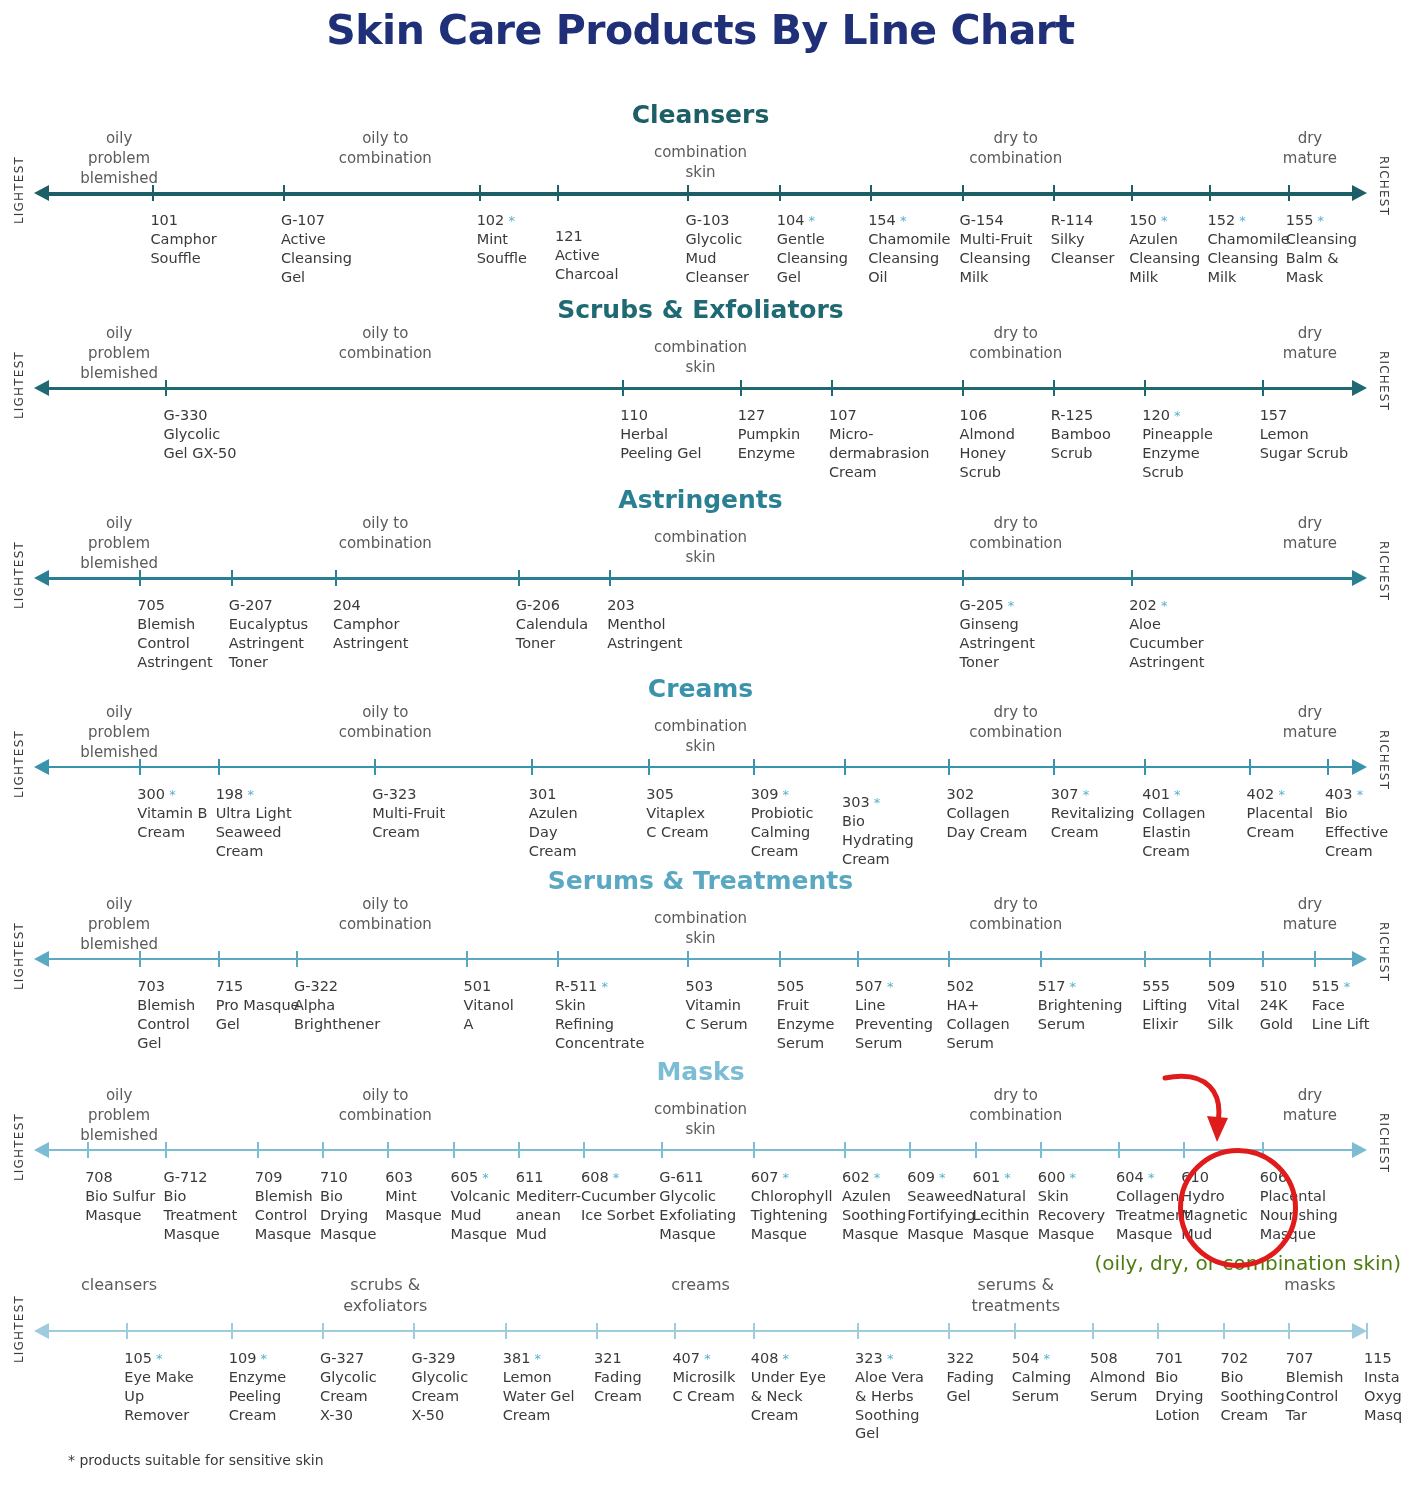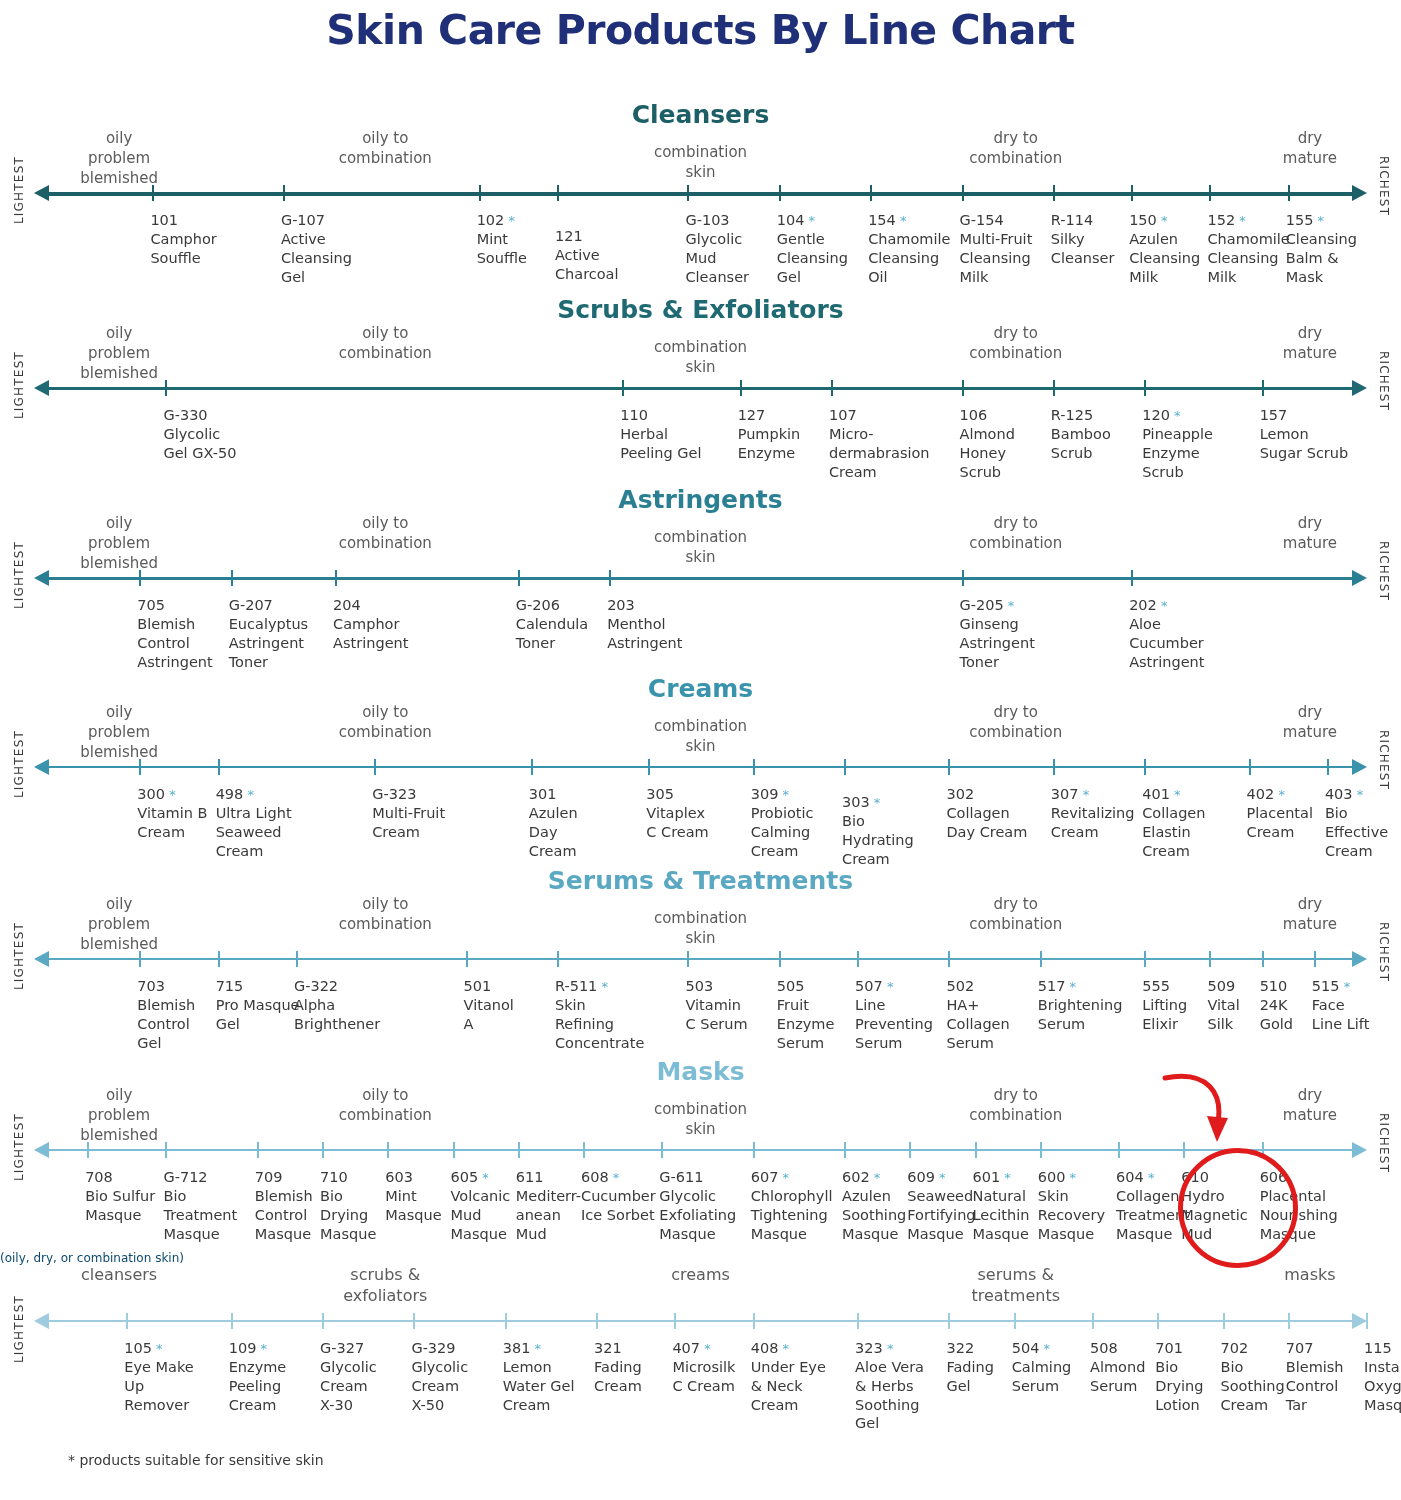--- a/index.html
+++ b/index.html
@@ -63,21 +63,21 @@
     color:#3a3a3a;
     white-space:pre-line;
   }
   .star{color:#57b0cf;font-size:13px;}
   .footnote{
     position:absolute;
     font-size:14px;
     color:#3a3a3a;
   }
   .gf-sub{
-    text-align:left;font-size:12px;color:#0c4a6e;margin-top:-2px;
+    text-align:right;font-size:20px;color:#4d7c0f;margin-top:-2px;
   }
   .gf-cats{position:relative;height:48px;}
   .gf-cat{
     position:absolute;text-align:center;font-size:16px;color:#5b5b5b;
     line-height:1.3;white-space:pre-line;
   }
   .circle-annot{
     position:absolute;
     border:5px solid #e01b1b;
     border-radius:50%;
@@ -292,21 +292,21 @@
         <div class="tick" style="background: rgb(58, 147, 173); left: calc(77% - 25.92px);"></div>
         <div class="tick" style="background: rgb(58, 147, 173); left: calc(84% - 32.64px);"></div>
         <div class="tick" style="background: rgb(58, 147, 173); left: calc(92% - 40.32px);"></div>
         <div class="tick" style="background: rgb(58, 147, 173); left: calc(98% - 46.08px);"></div>
       </div>
       <div class="side-lab side-left" style="left: 12px; top: 56px;">LIGHTEST</div>
       <div class="side-lab" style="right: 10px; top: 56px;">RICHEST</div>
       <div class="items">
         <div class="item" style="left: calc(7% + 39.28px); top: 4px;"><span>300</span><span class="star" style="color: rgb(87, 176, 207);"> *</span><div style="white-space: pre-line;">Vitamin B
 Cream</div></div>
-        <div class="item" style="left: calc(13% + 33.52px); top: 4px;"><span>498</span><span class="star" style="color: rgb(87, 176, 207);"> *</span><div style="white-space: pre-line;">Ultra Light
+        <div class="item" style="left: calc(13% + 33.52px); top: 4px;"><span>198</span><span class="star" style="color: rgb(87, 176, 207);"> *</span><div style="white-space: pre-line;">Ultra Light
 Seaweed
 Cream</div></div>
         <div class="item" style="left: calc(25% + 22px); top: 4px;"><span>G-323</span><div style="white-space: pre-line;">Multi-Fruit
 Cream</div></div>
         <div class="item" style="left: calc(37% + 10.48px); top: 4px;"><span>301</span><div style="white-space: pre-line;">Azulen
 Day
 Cream</div></div>
         <div class="item" style="left: calc(46% + 1.84px); top: 4px;"><span>305</span><div style="white-space: pre-line;">Vitaplex
 C Cream</div></div>
         <div class="item" style="left: calc(54% - 5.84px); top: 4px;"><span>309</span><span class="star" style="color: rgb(87, 176, 207);"> *</span><div style="white-space: pre-line;">Probiotic

